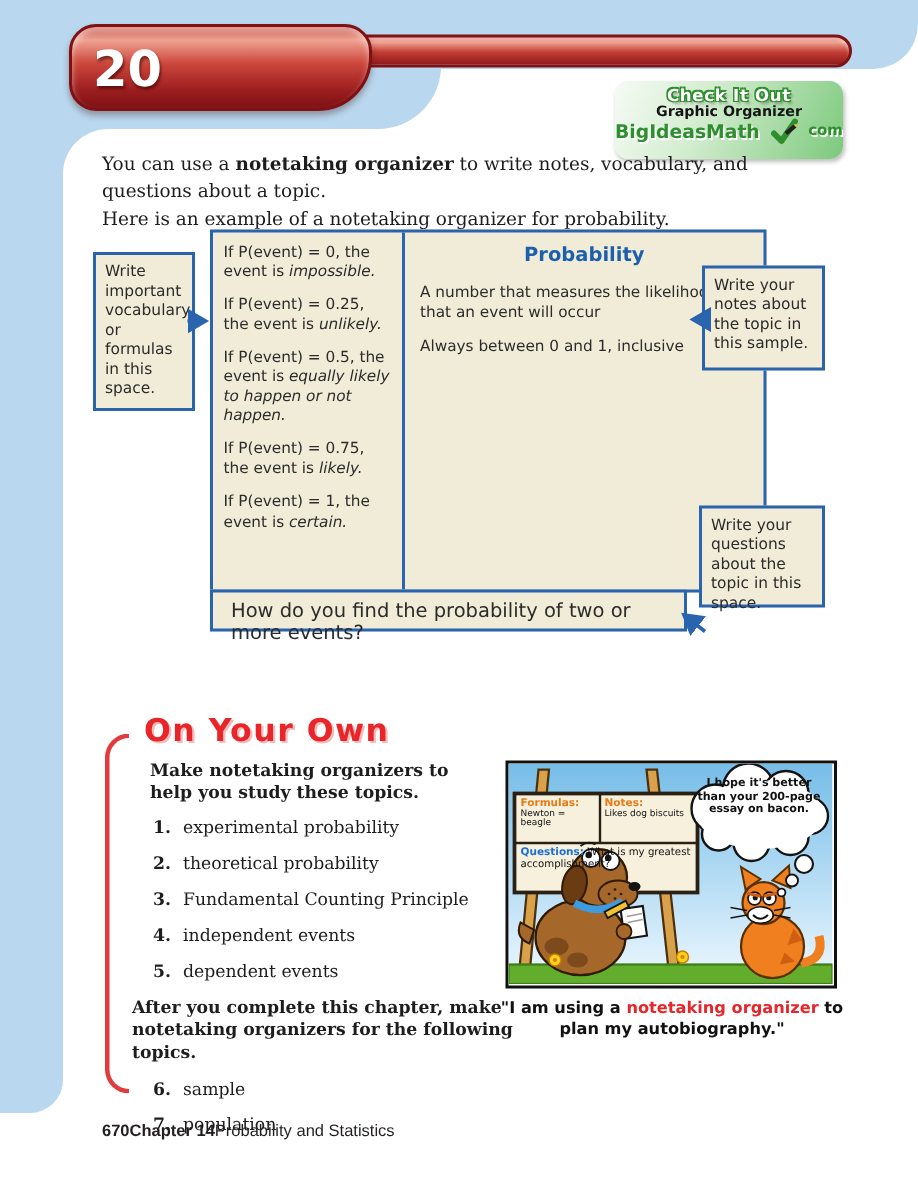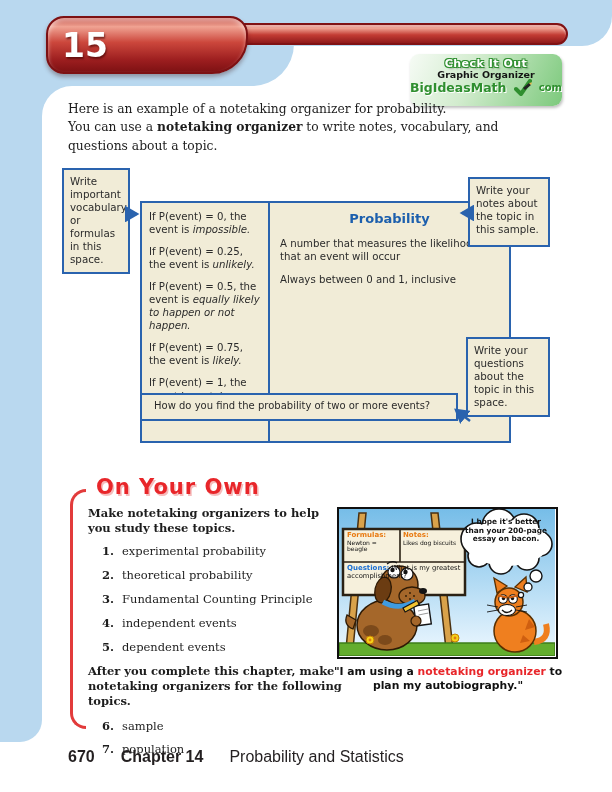--- a/index.html
+++ b/index.html
@@ -44,93 +44,93 @@
   .logo-line3 .tld{font-size:10px;margin-left:1px;}
   .logo-check{margin:0 1px -4px 3px;}
   
   .intro{position:absolute;left:68px;top:100px;width:488px;font-family:"DejaVu Serif",serif;
     font-size:12.3px;line-height:1.5;color:#1d1d1d;}
   .intro p{margin:0;}
   
   .box{position:absolute;background:#f1ecd7;border:2.5px solid #2a63ae;box-sizing:border-box;}
   .hand{font-family:"DejaVu Sans",sans-serif;color:#2b2b2b;}
   .note-left{left:62px;top:168px;width:68px;height:106px;padding:5px 6px;font-size:10.3px;line-height:1.27;}
-  .org-table{left:140px;top:153px;width:371px;height:242px;display:flex;margin-top:48px;}
+  .org-table{left:140px;top:153px;width:371px;height:242px;display:flex;}
   .org-left-col{width:128px;border-right:2.5px solid #2a63ae;padding:7px 7px;font-size:10.2px;line-height:1.28;box-sizing:border-box;}
   .org-left-col .item{margin-bottom:9px;}
   .org-left-col .em, .em{font-style:italic;}
   .org-right-col{flex:1;padding:5px 10px;font-size:10.2px;line-height:1.3;border-radius:14px;}
   .org-title{text-align:center;color:#1c5fad;font-weight:bold;font-size:13px;margin:3px 0 9px;}
   .org-right-col p{margin:0 0 10px;}
-  .org-question{left:140px;top:393px;width:318px;height:28px;padding:5px 0 0 12px;font-size:10px;}
+  .org-question{left:140px;top:393px;width:318px;height:28px;padding:5px 0 0 12px;font-size:13px;}
   .note-right1{left:468px;top:177px;width:82px;height:70px;padding:5px 6px;font-size:10.3px;line-height:1.27;}
-  .note-right2{left:466px;top:337px;width:84px;height:80px;padding:5px 6px;font-size:10.3px;line-height:1.27;}
+  .note-right2{left:466px;top:337px;width:84px;height:68px;padding:5px 6px;font-size:10.3px;line-height:1.27;}
   .org-arrows{position:absolute;left:0;top:0;width:612px;height:460px;pointer-events:none;}
   
   .oyo-bracket{position:absolute;left:70px;top:489px;width:16px;height:240px;
     border-left:3px solid #e23b3b;border-top:3px solid #e23b3b;border-bottom:3px solid #e23b3b;
     border-radius:16px 0 0 16px;box-sizing:border-box;}
   .oyo-heading{position:absolute;left:96px;top:475px;font-size:21px;font-weight:bold;color:#e8262a;
     letter-spacing:1px;text-shadow:1.5px 1.5px 0 #f6bcbc;}
   .oyo-body{position:absolute;left:88px;top:506px;width:254px;font-family:"DejaVu Serif",serif;font-size:11.5px;color:#1d1d1d;}
-  .oyo-intro{font-weight:bold;line-height:1.32;margin:0 0 8px;}
+  .oyo-intro{font-weight:bold;line-height:1.32;margin:0 12px 8px;}
   .oyo-item{display:flex;margin:0 0 9px 14px;line-height:1.3;}
   .oyo-item .num{font-weight:bold;width:20px;flex:0 0 20px;}
   .oyo-after{font-weight:bold;line-height:1.32;margin:2px 0 9px;}
   
   .cartoon{position:absolute;left:337px;top:507px;width:221px;height:152px;border:2.5px solid #101010;box-sizing:border-box;overflow:hidden;}
   .cartoon svg{display:block;}
   .sign-f{position:absolute;left:8px;top:23px;width:50px;line-height:1.1;}
   .sign-n{position:absolute;left:64px;top:23px;width:58px;line-height:1.1;}
   .sign-q{position:absolute;left:8px;top:55px;width:114px;font-size:6.8px;line-height:1.15;color:#111;}
   .sign-label-o{display:block;color:#e87a12;font-weight:bold;font-size:7px;}
   .sign-label-b{color:#1b6fd4;font-weight:bold;font-size:7px;margin-top:36px;}
   .sign-val{display:block;font-size:6px;color:#111;}
   .bubble-text{position:absolute;left:124px;top:9px;width:86px;text-align:center;font-size:7.4px;font-weight:bold;color:#111;line-height:1.18;}
   .caption{position:absolute;left:330px;top:665px;width:236px;text-align:center;font-weight:bold;font-size:10.8px;line-height:1.3;color:#111;}
   .caption .hl{color:#e8262a;}
   
-  .footer{position:absolute;left:68px;top:748px;font-family:"Liberation Sans",sans-serif;font-size:16px;color:#231f20;display:flex;gap:26px;}
+  .footer{position:absolute;left:68px;top:748px;font-family:"Liberation Sans",sans-serif;font-size:11px;color:#231f20;display:flex;}
   .footer .b{font-weight:bold;}
 </style>
 </head>
 <body>
 
 <div class="bg-top"></div>
 <div class="bg-left"></div>
 <div class="bg-banner-under"></div>
 <div class="corner-blue"></div>
 <div class="corner-white"></div>
 
 <div class="banner-bar"></div>
 <div class="banner-pill">
-  <span class="banner-num">15</span>
+  <span class="banner-num">20</span>
 </div>
 
 <div class="logo">
   <div class="logo-line1">Check It Out</div>
   <div class="logo-line2">Graphic Organizer</div>
   <div class="logo-line3">
     <span>BigIdeasMath</span>
     <span class="logo-check">
       <svg width="18" height="18" viewBox="0 0 18 18">
         <path d="M2 10 L7 15 L16 2" fill="none" stroke="#2f8f2f" stroke-width="4" stroke-linecap="round" stroke-linejoin="round"></path>
         <path d="M9 9 L15 4 L17 6 L11 11 Z" fill="#222"></path>
         <path d="M15 4 L17 6 L18 3.5 Z" fill="#e8b84a"></path>
       </svg>
     </span>
     <span class="tld">com</span>
   </div>
 </div>
 
 <div class="intro">
-  <p><span>Here is an example of a notetaking organizer for probability.</span></p>
   <p>
     <span>You can use a </span><b>notetaking organizer</b><span> to write notes, vocabulary, and questions about a topic.</span>
   </p>
+  <p><span>Here is an example of a notetaking organizer for probability.</span></p>
 </div>
 
 <div class="box note-left hand">
   <span>Write important vocabulary or formulas in this space.</span>
 </div>
 
 <div class="box org-table">
   <div class="org-left-col hand">
     <div class="item">
       <span>If P(event) = 0, the event is </span><span class="em">impossible.</span>

